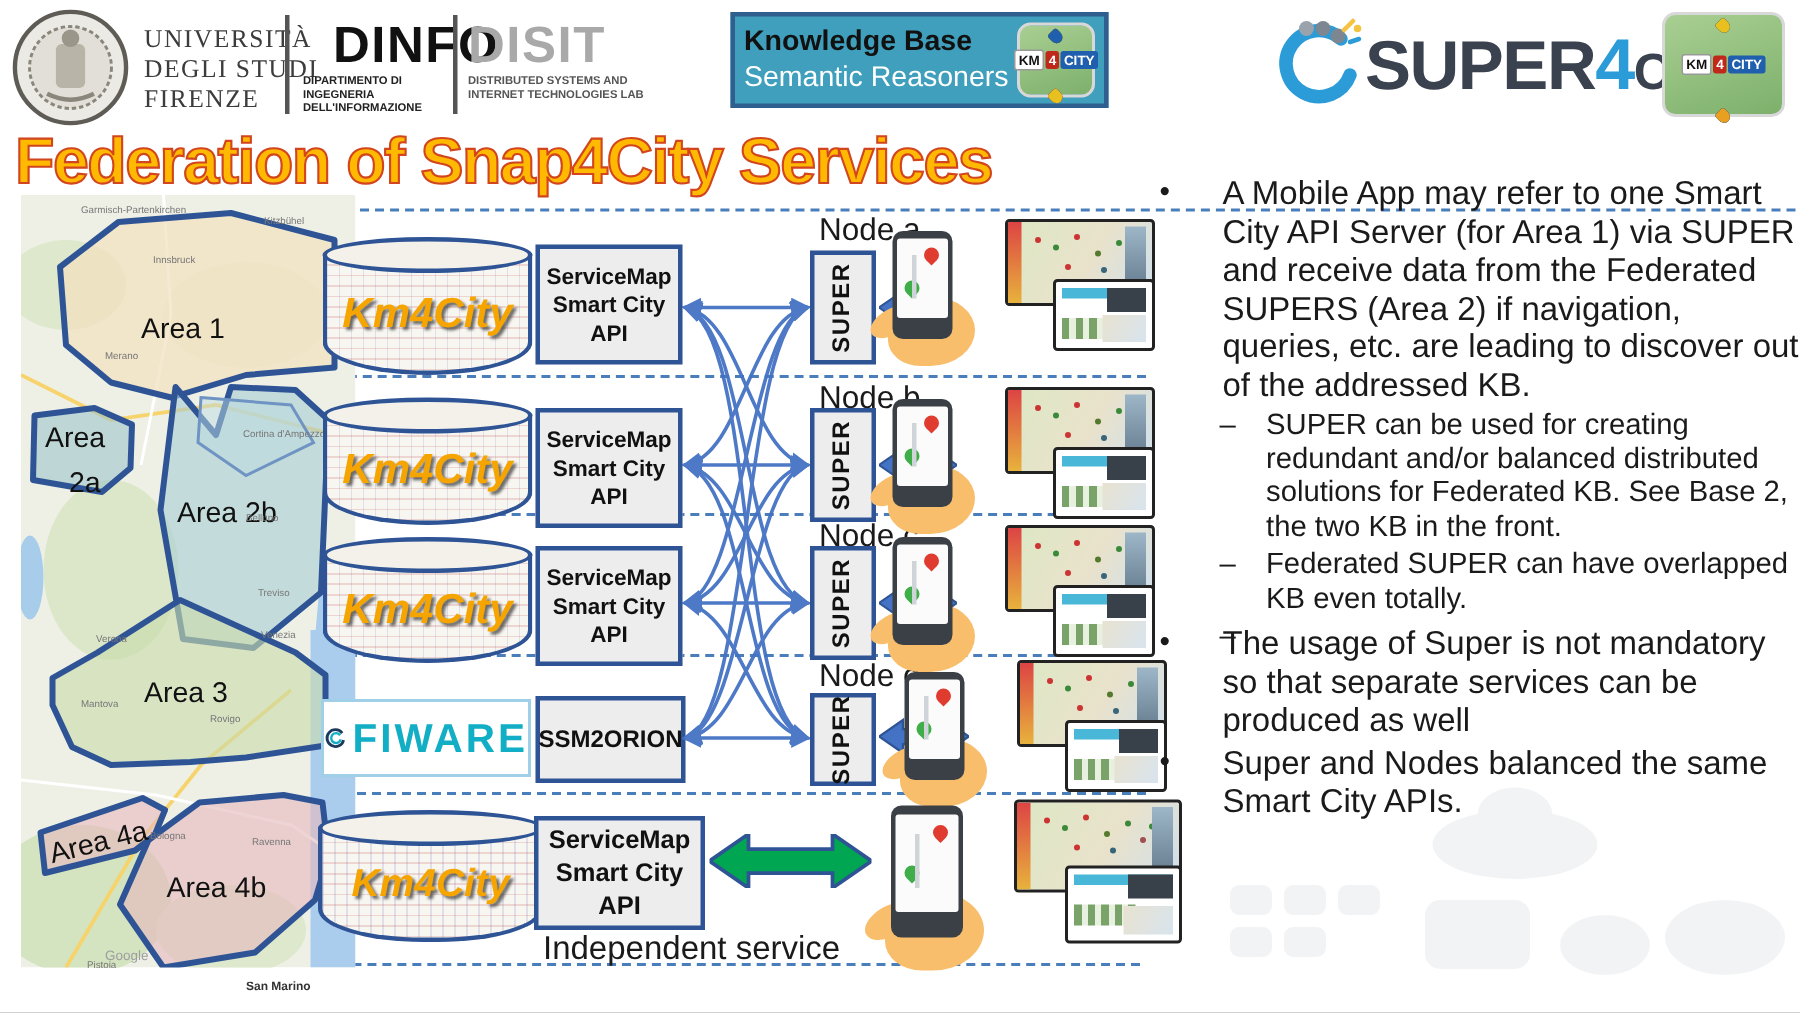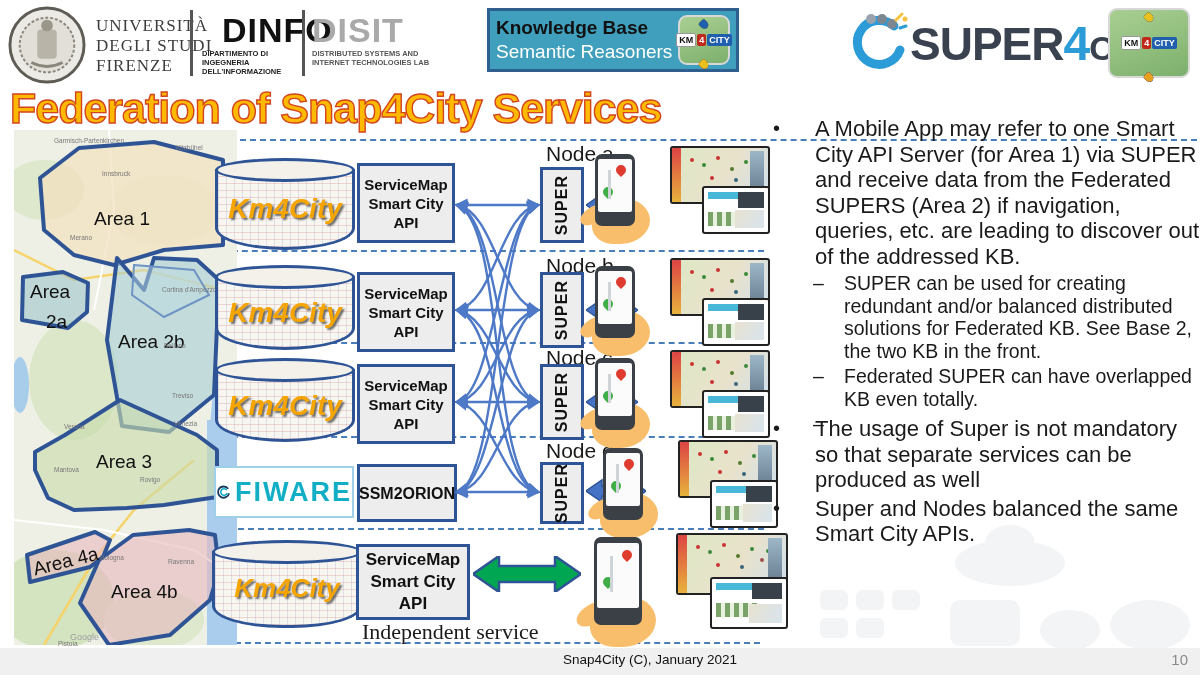--- a/index.html
+++ b/index.html
@@ -462,21 +462,21 @@
         </div>
       </div>
   </div>
 
   <div class="cyl small z2" style="left:212px; top:540px; width:150px; height:88px;">
     <div class="body"></div>
       <div class="lid"></div>
     <div class="lbl">Km4City</div>
   </div>
   <div class="apibox big z2" style="left:356px; top:544px; width:114px; height:76px;">ServiceMap Smart City API</div>
-  <div class="indep z2" style="left:362px; top:619px;font-family:Liberation Serif, serif;">Independent service</div>
+  <div class="indep z2" style="left:362px; top:619px;">Independent service</div>
 
   <svg class="arrow z2" style="left:473px; top:556px;" width="108" height="36" viewBox="0 0 108 36">
     <polygon points="0,18 26,0 26,10 82,10 82,0 108,18 82,36 82,26 26,26 26,36" fill="#00a651" stroke="#2e5496" stroke-width="2.5"></polygon>
   </svg>
 
   <div class="cluster z2" style="left:648px; top:533px; width:140px; height:112px;">
     <div class="screen mapview" style="left:28px; top:0; width:112px; height:62px;">
         <div class="strip"></div>
         <span class="dots"></span>
         <div class="tower"></div>
@@ -499,18 +499,14 @@
 
   <div class="rcol">
     <div class="b l1"><span class="mk">•</span><span class="tx">A Mobile App may refer to one Smart City API Server (for Area 1) via SUPER and receive data from the Federated SUPERS (Area 2) if navigation, queries, etc. are leading to discover out of the addressed KB.</span></div>
     <div class="b l2"><span class="mk">–</span><span class="tx">SUPER can be used for creating redundant and/or balanced distributed solutions for Federated KB. See Base 2, the two KB in the front.</span></div>
     <div class="b l2"><span class="mk">–</span><span class="tx">Federated SUPER can have overlapped KB even totally.</span></div>
     <div class="b l2"><span class="mk">–</span></div>
     <div class="b l1"><span class="mk">•</span><span class="tx">The usage of Super is not mandatory so that separate services can be produced as well</span></div>
     <div class="b l1"><span class="mk">•</span><span class="tx">Super and Nodes balanced the same Smart City APIs.</span></div>
   </div>
 
-  <div class="footer">
-    <div class="credit">Snap4City (C), January 2021</div>
-    <div class="pagenum">10</div>
-  </div>
 
 </div>
 
 </body></html>

